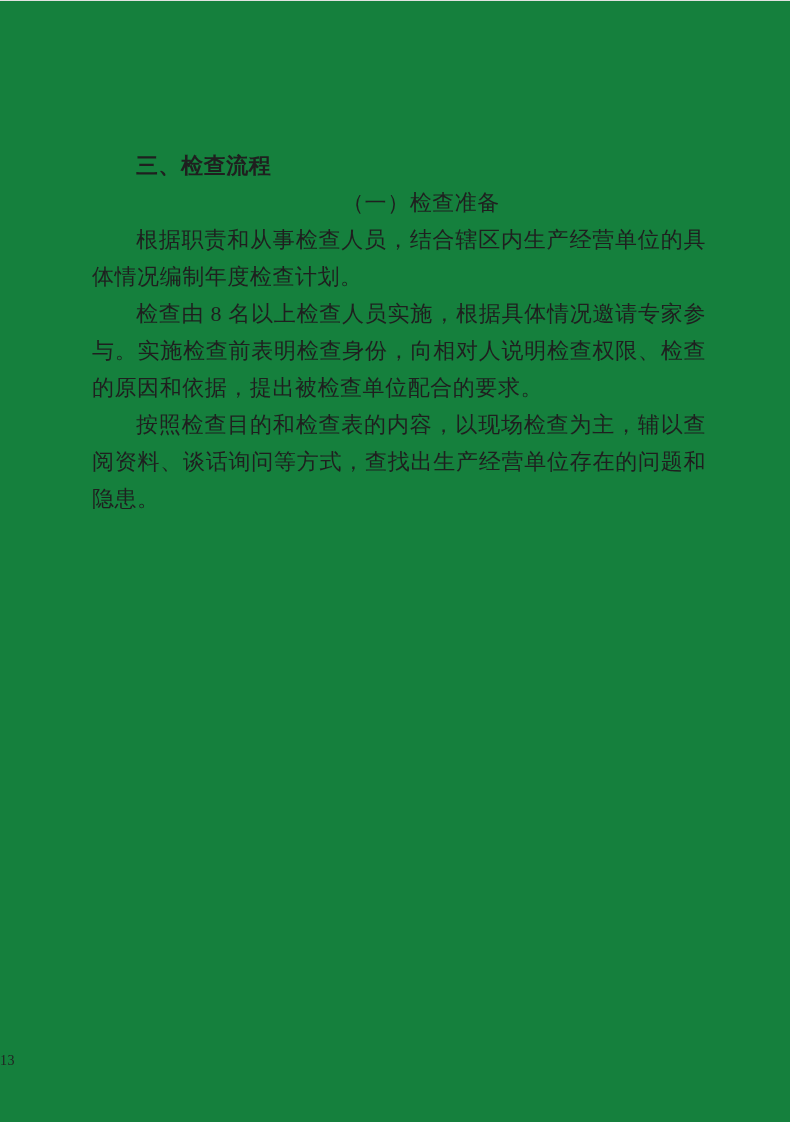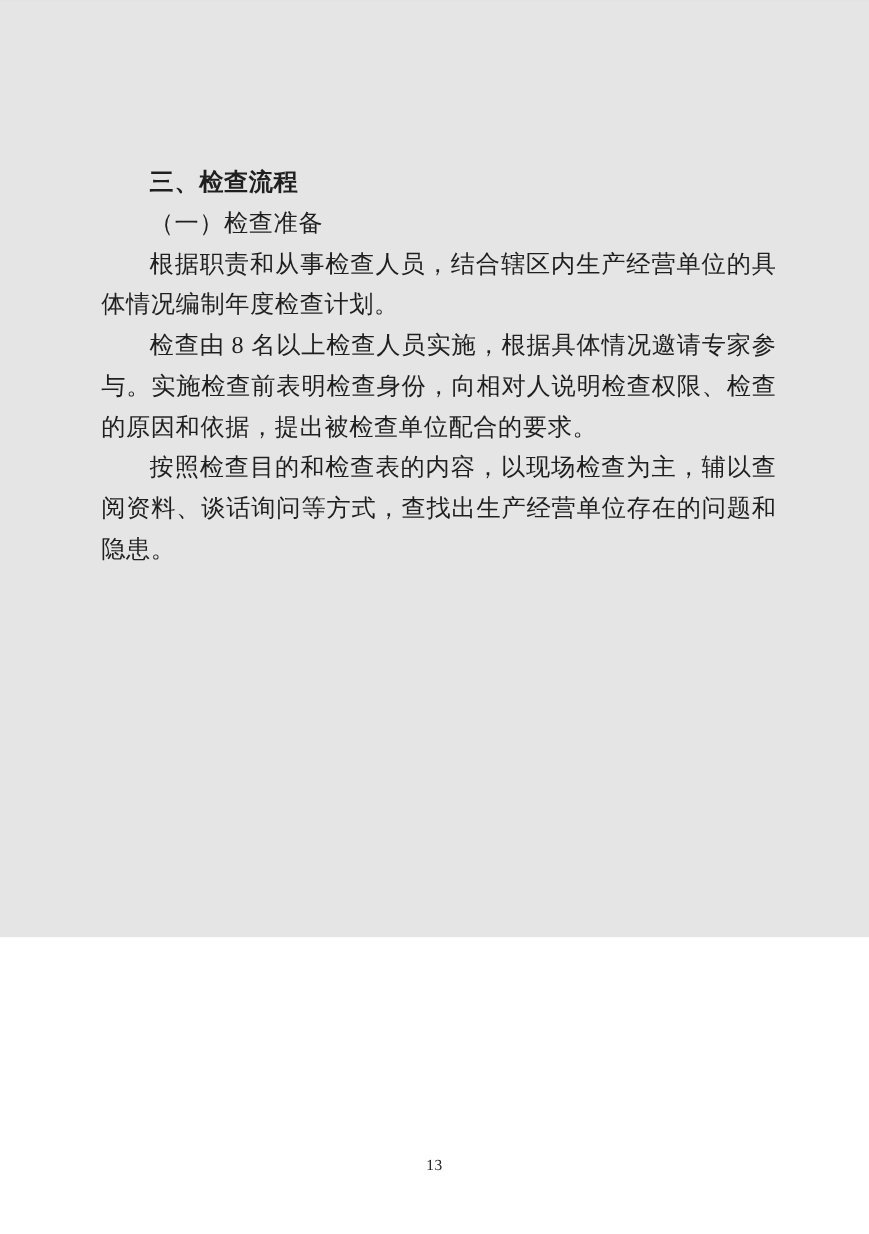--- a/index.html
+++ b/index.html
@@ -12,22 +12,22 @@
     height: 1122px;
     position: relative;
     overflow: hidden;
     font-family: "Liberation Serif", serif;
   }
   .page {
     position: absolute;
     left: 0;
     top: 0;
     width: 790px;
-    height: 852px;
-    background: #e5e5e5;
+    height: 1122px;
+    background: #15803d;
     border-top: 1px solid #e2e2e2;
     box-sizing: border-box;
   }
   .doc-body {
     position: absolute;
     left: 92px;
     top: 146px;
     width: 614px;
     color: #1f1f1f;
   }
@@ -41,28 +41,27 @@
     color: #1f1f1f;
     word-break: normal;
   }
   .para.heading1 {
     font-family: "Liberation Sans", "DejaVu Sans", sans-serif;
     font-weight: bold;
     text-align: left;
   }
   .para.heading2 {
     font-weight: 500;
-    text-align: left;
+    text-align: center;
   }
   .footer {
     position: absolute;
     left: 0;
     top: 1050px;
     width: 790px;
-    text-align: center;
   }
   .page-number {
     font-size: 14px;
     color: #222222;
     letter-spacing: 0.5px;
     font-family: "Liberation Serif", serif;
   }
 </style>
 </head>
 <body>

